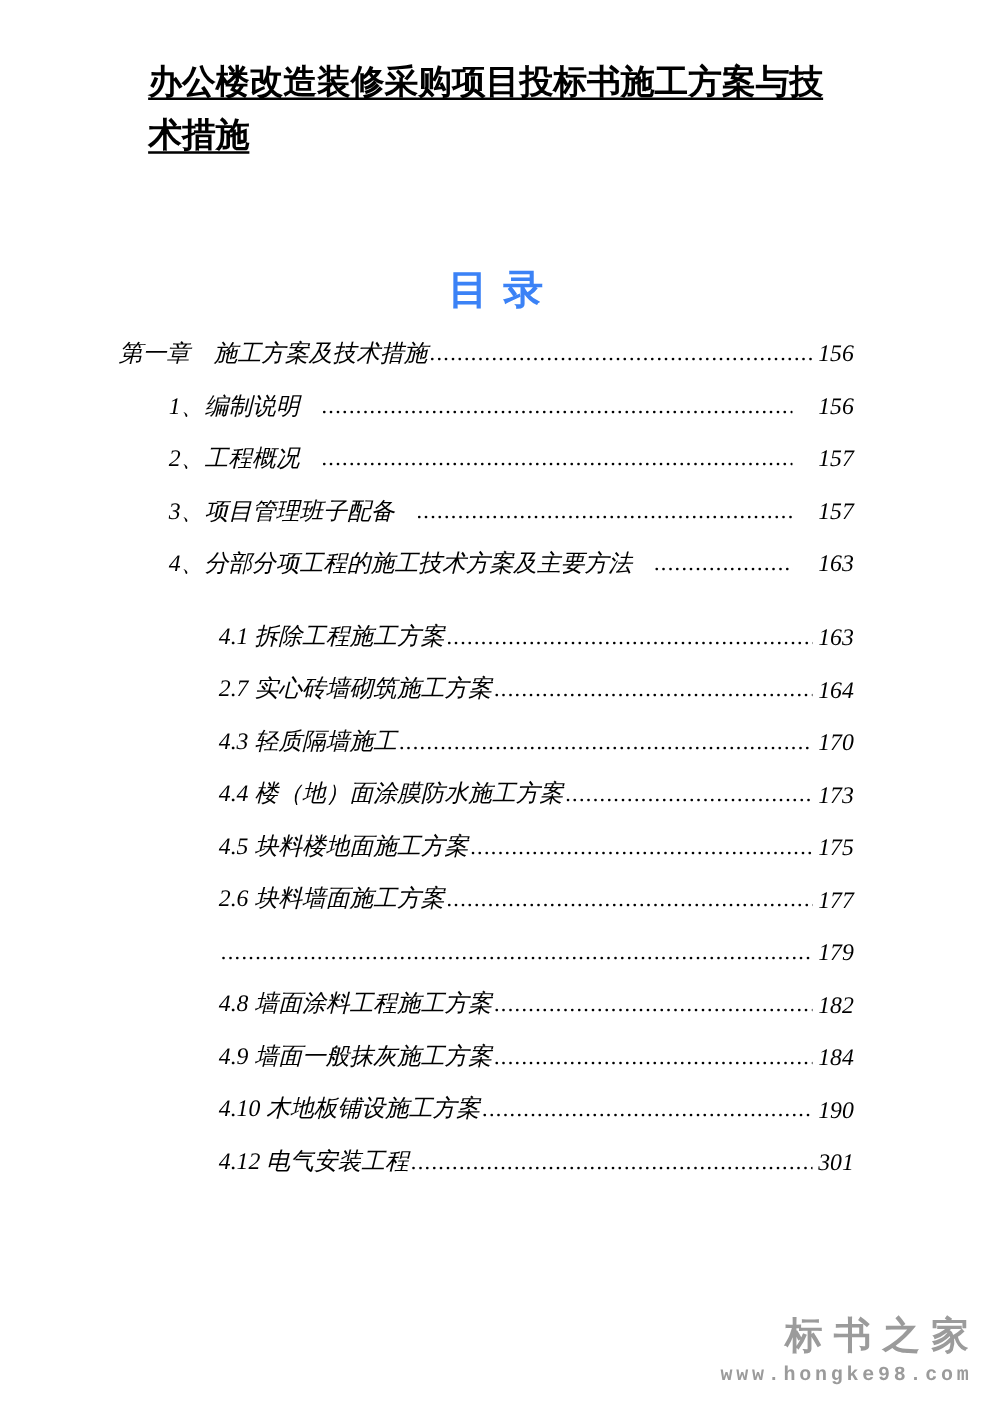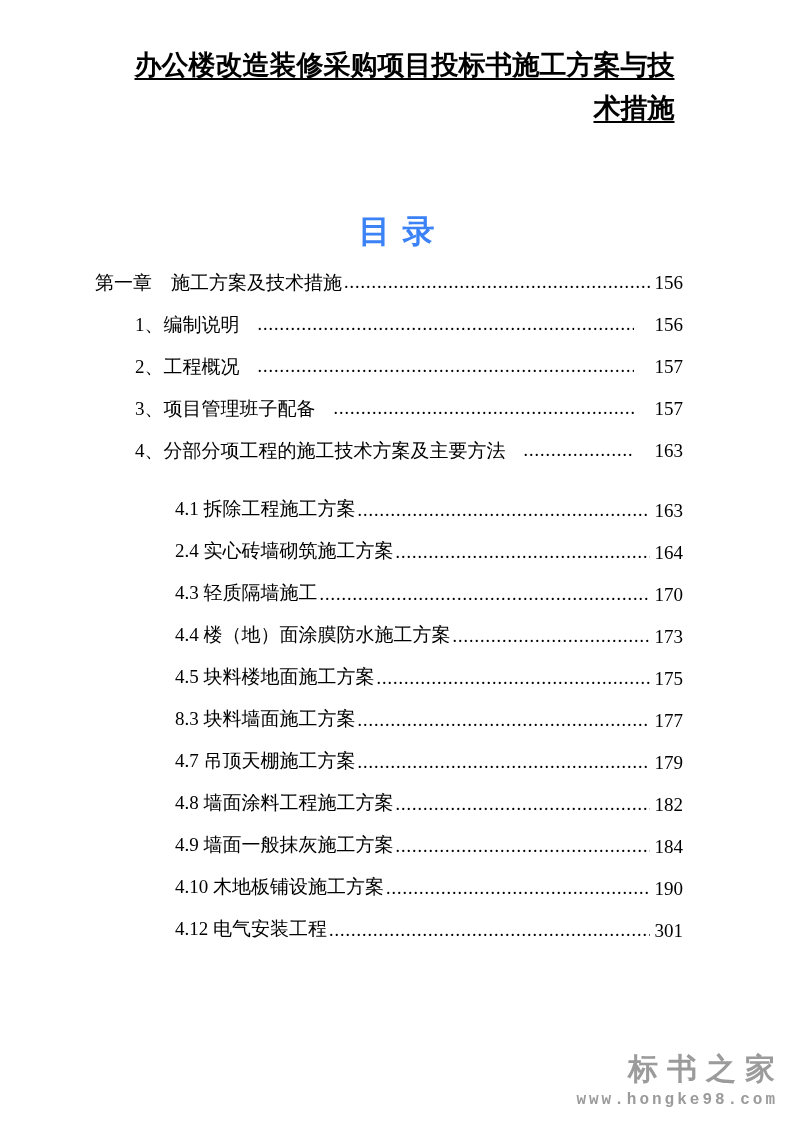--- a/index.html
+++ b/index.html
@@ -15,21 +15,21 @@
   .doc-header {
     padding-top: 47px;
     text-align: center;
     font-size: 13px;
     color: #333333;
     letter-spacing: 0.5px;
   }
   .doc-title {
     width: 556px;
     margin: 44px auto 0 auto;
-    text-align: right;
+    text-align: left;
     font-size: 27px;
     font-weight: bold;
     line-height: 43px;
     text-decoration: underline;
     text-underline-offset: 4px;
     color: #000000;
     word-break: break-all;
   }
   .toc-heading {
     margin-top: 80px;
@@ -37,20 +37,21 @@
     font-size: 32px;
     font-weight: bold;
     letter-spacing: 12px;
     padding-left: 12px; 
     color: #3b82f6;
   }
   .toc {
     margin: 16px 110px 0 95px;
     list-style: none;
     padding: 0;
+    font-style: italic;
   }
   .toc-row {
     display: flex;
     align-items: baseline;
     height: 42px;
     font-size: 19px;
     color: #000000;
     white-space: nowrap;
   }
   .toc-row.level-1 { padding-left: 40px; gap: 16px; }
@@ -136,21 +137,21 @@
         <span class="toc-page">163</span>
       </li>
 
       <li class="toc-row level-2">
         <span class="toc-label">4.1 拆除工程施工方案</span>
         <span class="dots"></span>
         <span class="toc-page">163</span>
       </li>
 
       <li class="toc-row level-2">
-        <span class="toc-label">2.4 实心砖墙砌筑施工方案</span>
+        <span class="toc-label">2.7 实心砖墙砌筑施工方案</span>
         <span class="dots"></span>
         <span class="toc-page">164</span>
       </li>
 
       <li class="toc-row level-2">
         <span class="toc-label">4.3 轻质隔墙施工</span>
         <span class="dots"></span>
         <span class="toc-page">170</span>
       </li>
 
@@ -160,27 +161,26 @@
         <span class="toc-page">173</span>
       </li>
 
       <li class="toc-row level-2">
         <span class="toc-label">4.5 块料楼地面施工方案</span>
         <span class="dots"></span>
         <span class="toc-page">175</span>
       </li>
 
       <li class="toc-row level-2">
-        <span class="toc-label">8.3 块料墙面施工方案</span>
+        <span class="toc-label">2.6 块料墙面施工方案</span>
         <span class="dots"></span>
         <span class="toc-page">177</span>
       </li>
 
       <li class="toc-row level-2">
-        <span class="toc-label">4.7 吊顶天棚施工方案</span>
         <span class="dots"></span>
         <span class="toc-page">179</span>
       </li>
 
       <li class="toc-row level-2">
         <span class="toc-label">4.8 墙面涂料工程施工方案</span>
         <span class="dots"></span>
         <span class="toc-page">182</span>
       </li>
 

